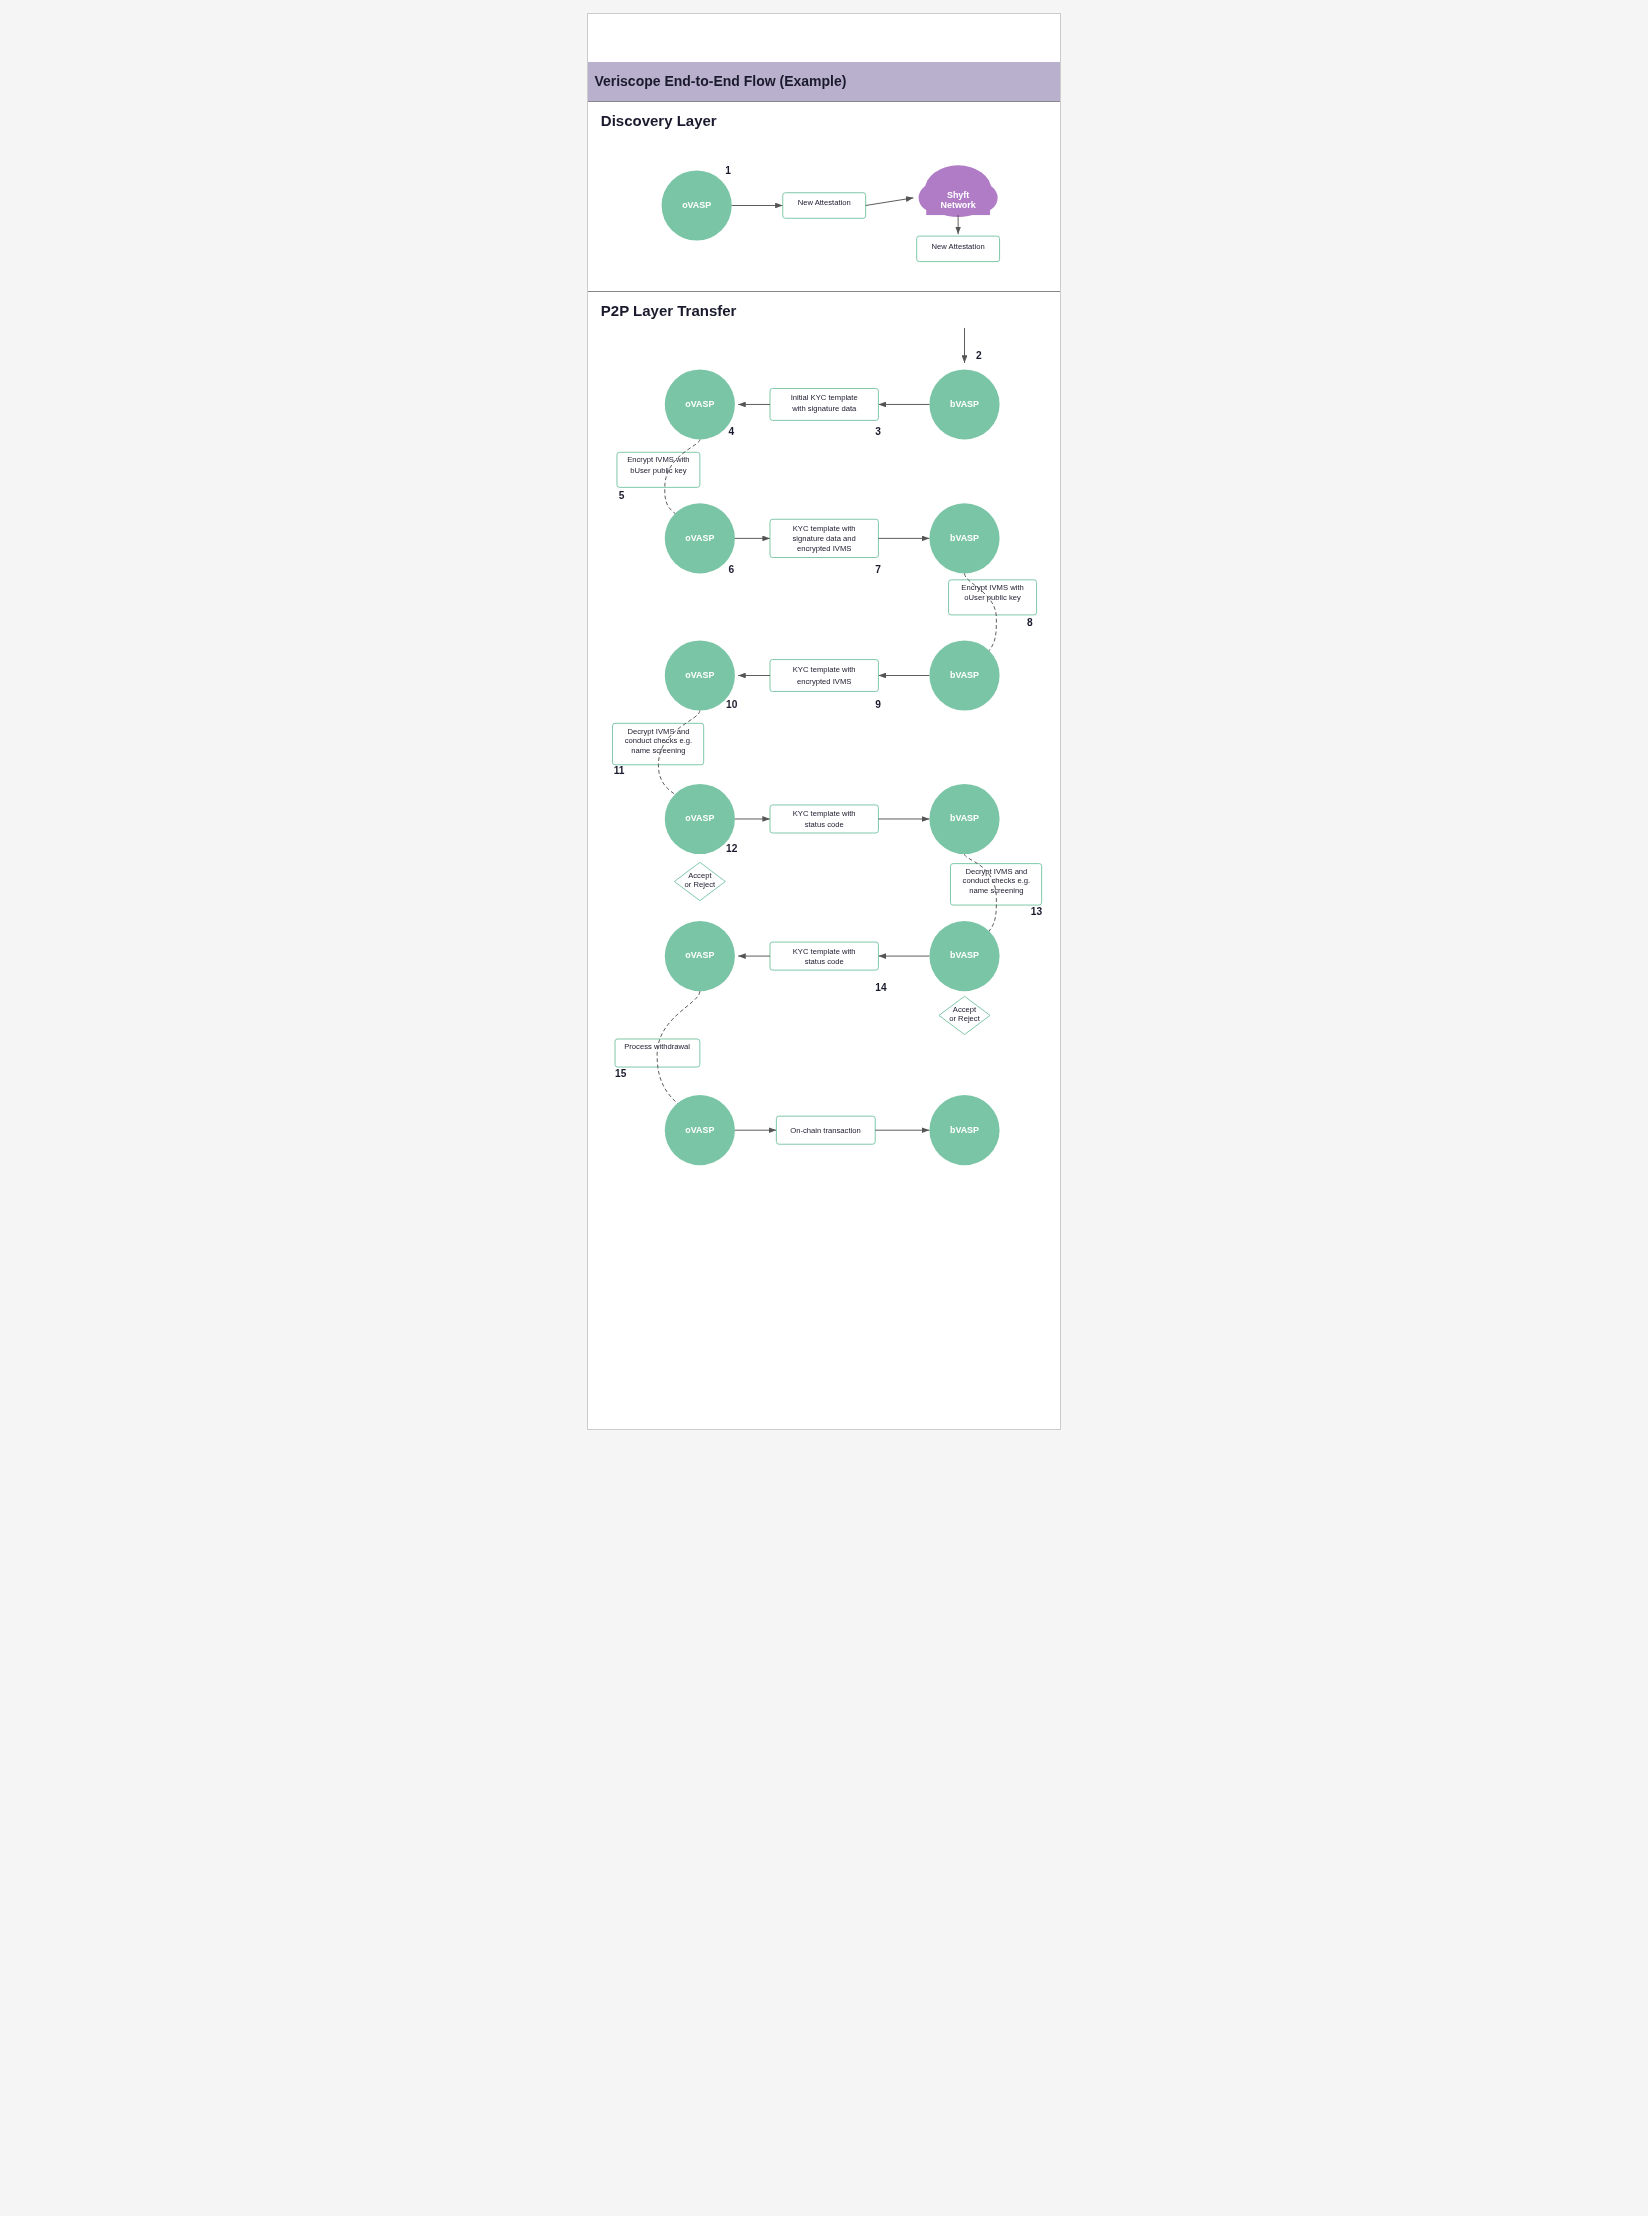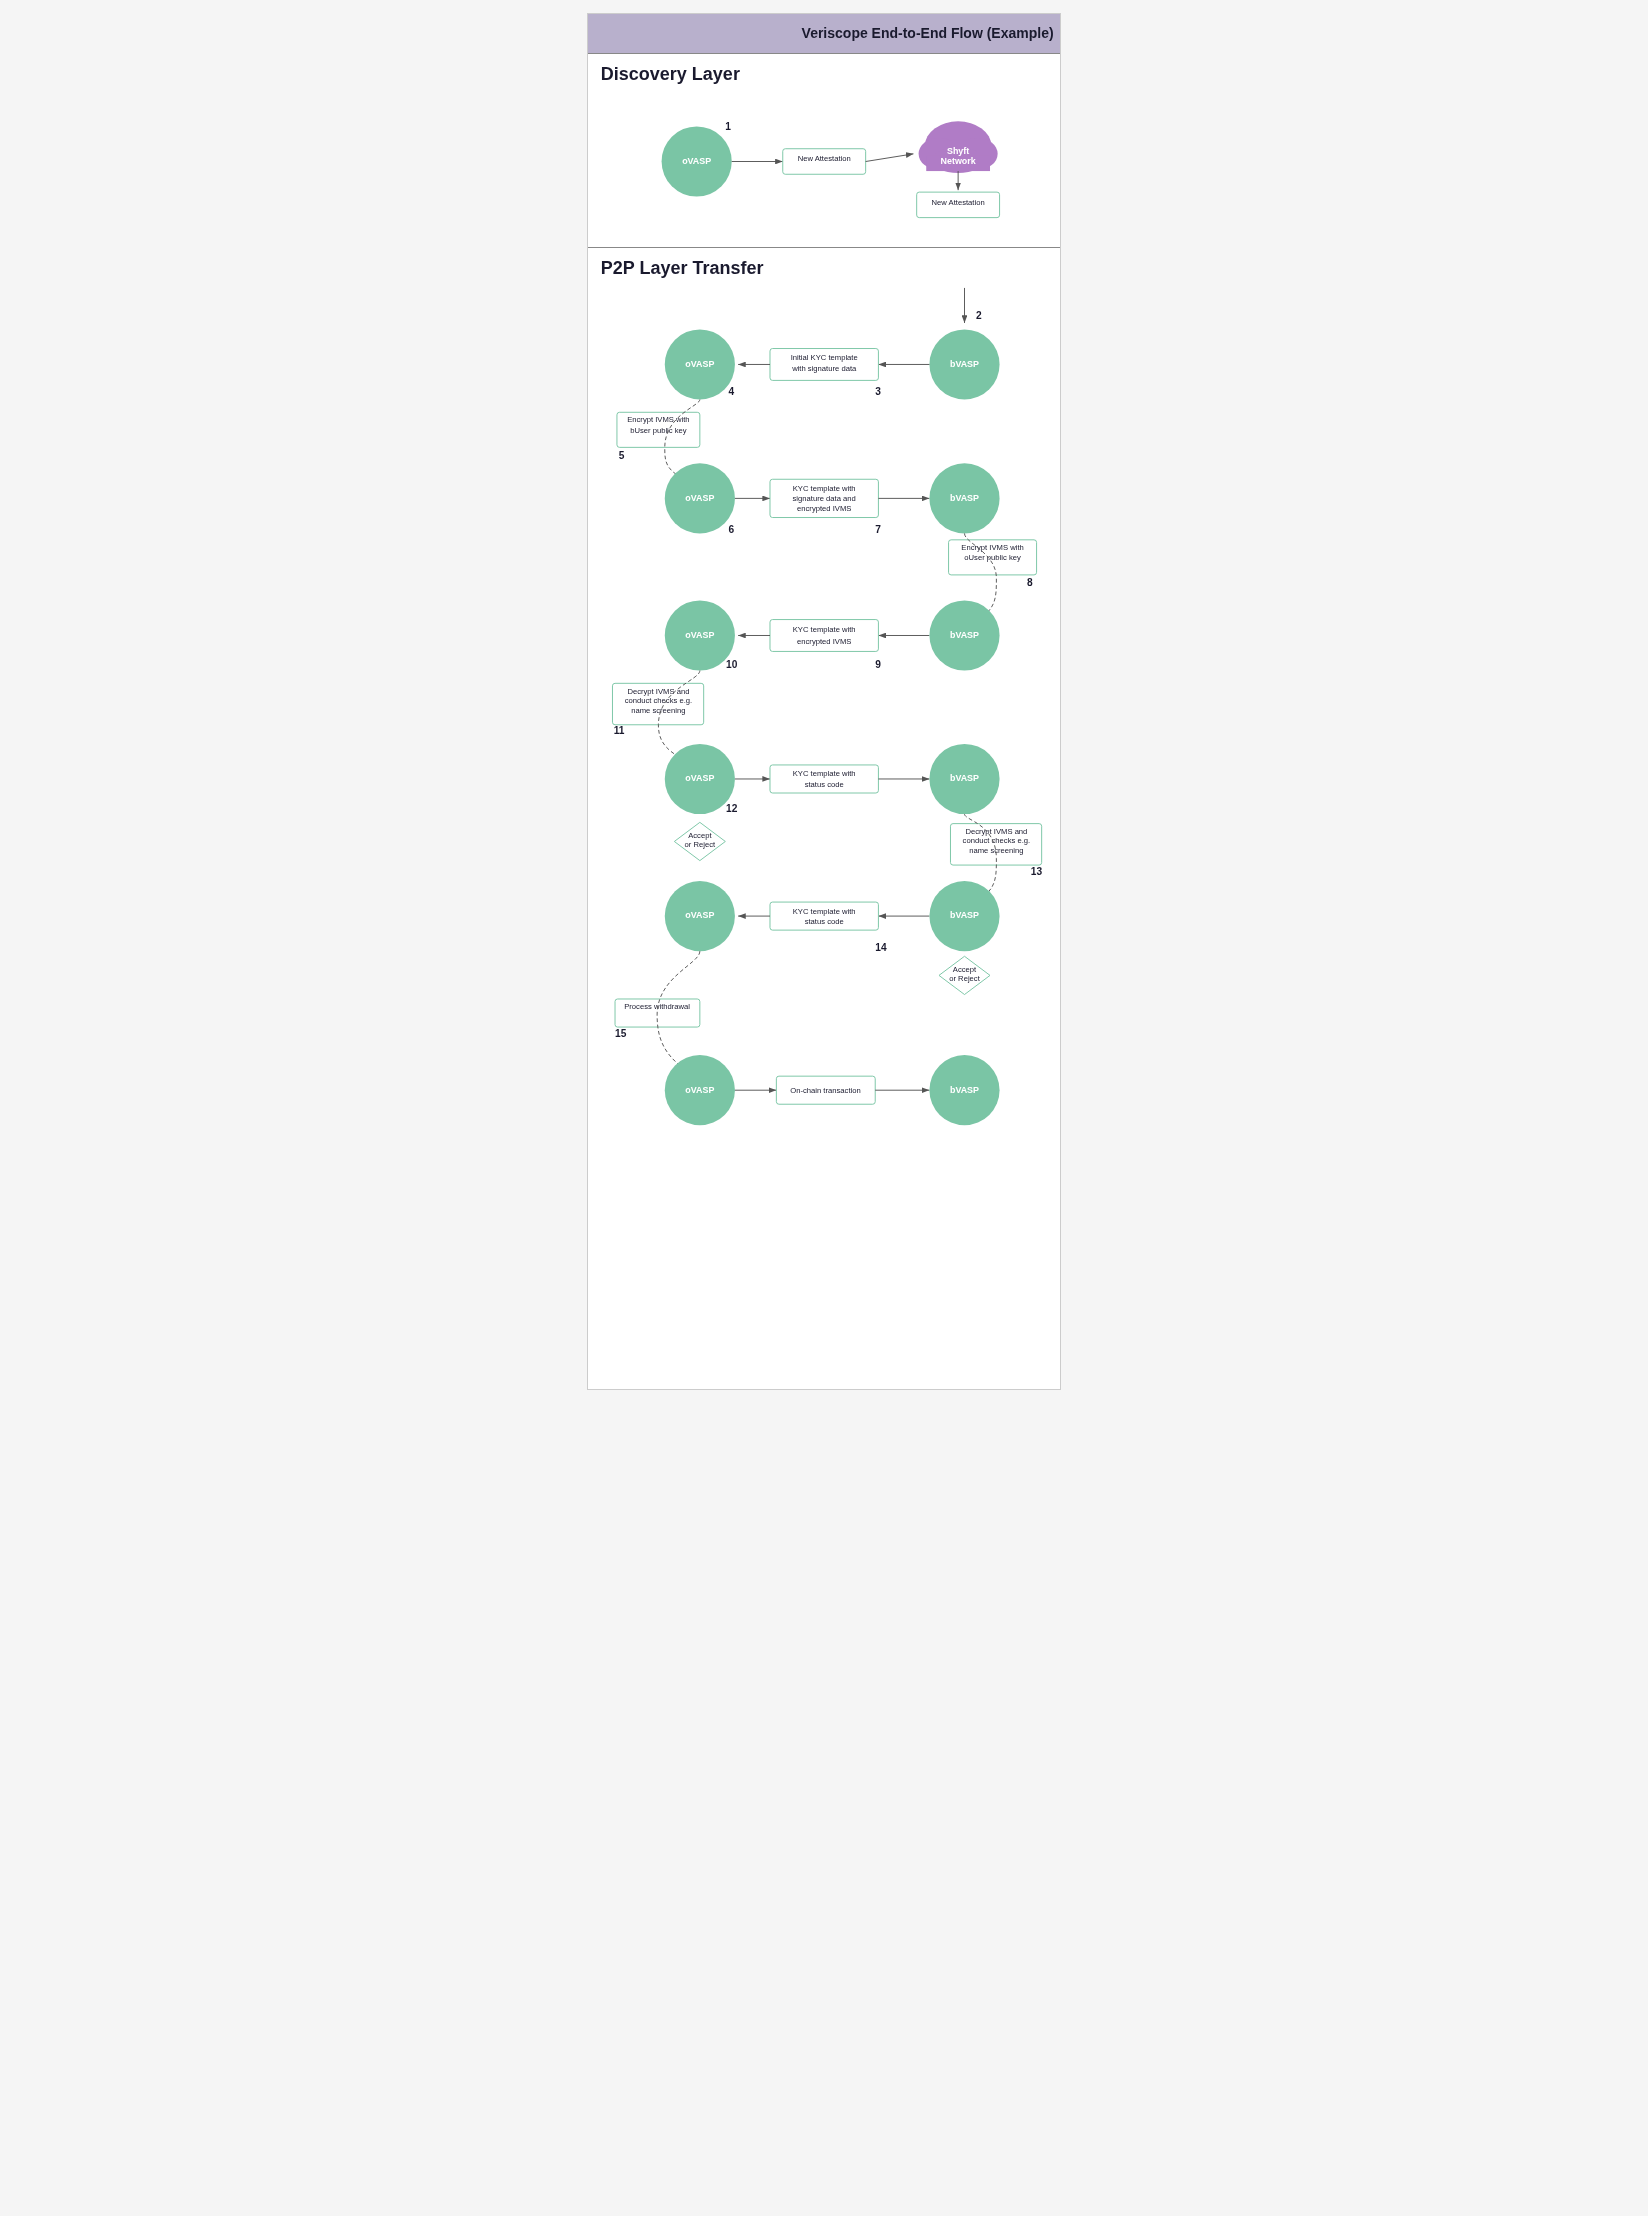--- a/index.html
+++ b/index.html
@@ -11,32 +11,33 @@
       padding: 12.8px;
     }
     .page-container {
       background: white;
       border: 0.6px solid #ccc;
       width: 474px;
       padding: 0;
     }
     .page-title {
       background: #b8b0cc;
-      text-align: right;
+      text-align: left;
       padding: 11.5px 6.4px;
       font-size: 14px;
       font-weight: bold;
       color: #1a1a2e;
+      margin-top: 48px;
     }
     .section {
       border-top: 1.3px solid #888;
       padding: 10.2px 12.8px 12.8px 12.8px;
     }
     .section-title {
-      font-size: 18px;
+      font-size: 15px;
       font-weight: bold;
       color: #1a1a2e;
       margin-bottom: 6.4px;
     }
     .diagram-area {
       position: relative;
       width: 100%;
     }
     
     .discovery-svg {

